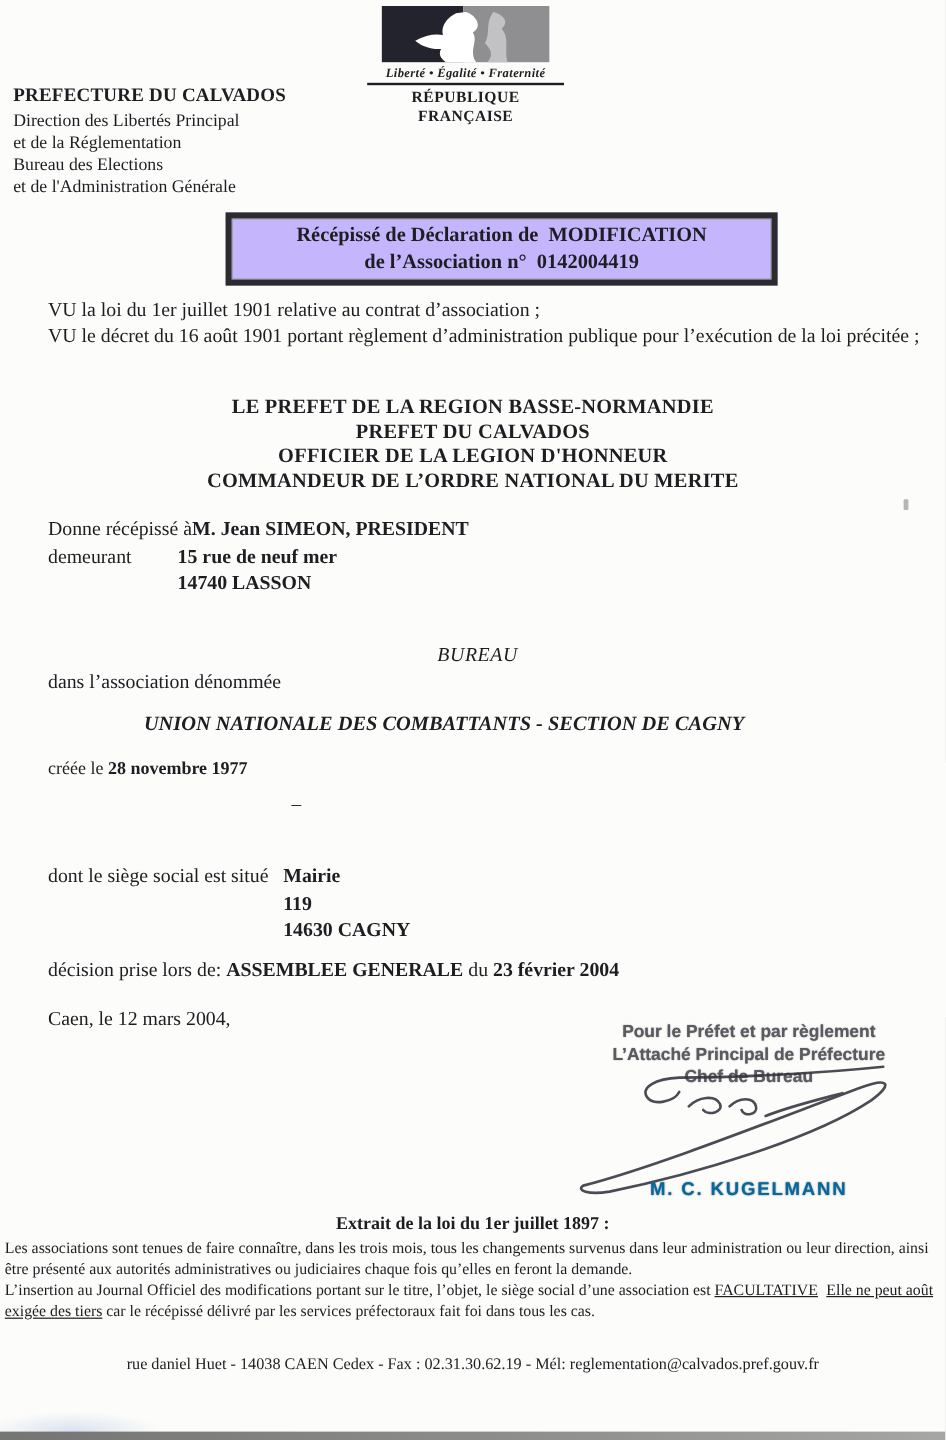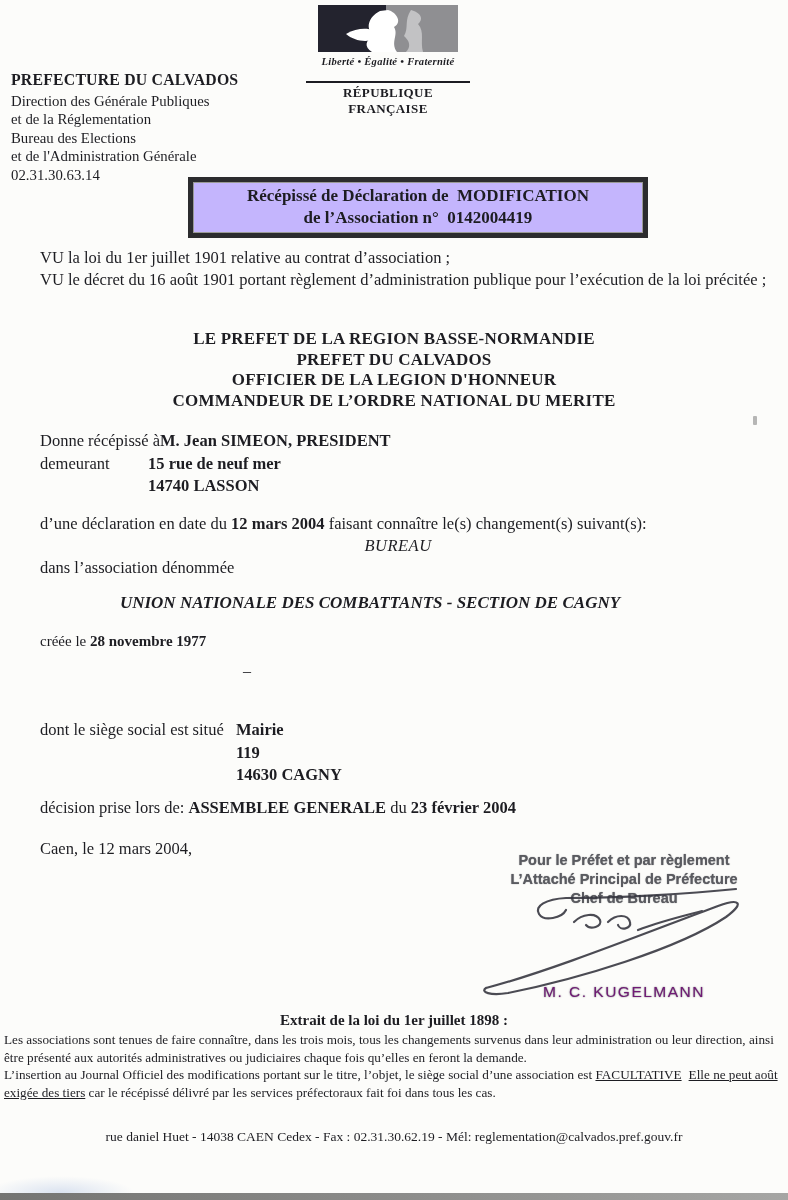--- a/index.html
+++ b/index.html
@@ -6,21 +6,21 @@
   .page {
     position:relative; width:788px; height:1200px; margin:0 auto;
     background:#fcfcfa; overflow:hidden;
     font-family:"Liberation Serif", serif; color:#1d1d22;
   }
 
   
   .logo-block { position:absolute; left:306px; top:5px; width:164px; text-align:center; }
   .logo-svg { display:block; margin:0 auto; }
   .motto { font-size:10.5px; font-weight:bold; font-style:italic; letter-spacing:.3px;
-           margin-top:4px; padding-bottom:14px; border-bottom:2px solid #1c1c22; }
+           margin-top:4px; padding-bottom:2px; border-bottom:2px solid #1c1c22; }
   .republic { font-size:13px; font-weight:bold; letter-spacing:.4px; margin-top:2px; }
 
   .sender { position:absolute; left:11px; top:71px; font-size:14.8px; line-height:18.6px; }
   .sender-name { font-size:15.8px; font-weight:bold; letter-spacing:.2px; margin-bottom:2px; }
 
   .title-box {
     position:absolute; left:188px; top:177px; width:450px;
     border:5px solid #2c2c2e; background:#c4b5fd;
     box-shadow:inset 0 0 0 1px #9a9a96;
     text-align:center; padding:3px 0 5px;
@@ -56,22 +56,22 @@
 
   b, .b { font-weight:bold; }
 
   
   .sig-block { position:absolute; left:468px; top:851px; width:312px; text-align:center;
                font-family:"Liberation Sans", sans-serif; font-weight:bold;
                color:#5a5b60; font-size:14.5px; line-height:18.8px;
                text-shadow:0 0 1px rgba(90,91,96,.85); }
   .sig-svg { position:absolute; left:478px; top:876px; }
   .sig-name { position:absolute; left:468px; top:983px; width:312px; text-align:center;
-              font-family:"Liberation Sans", sans-serif; font-weight:normal; font-size:15.5px;
-              letter-spacing:1.5px; color:#701a75; text-shadow:0 0 1.5px rgba(86,87,92,.95); }
+              font-family:"Liberation Sans", sans-serif; font-weight:bold; font-size:15.5px;
+              letter-spacing:1.5px; color:#0369a1; text-shadow:0 0 1.5px rgba(86,87,92,.95); }
 
   
   .extrait-title { position:absolute; left:0; top:1012px; width:788px; text-align:center;
                    font-weight:bold; font-size:15px; }
   .extrait { position:absolute; left:4px; top:1031px; width:784px;
              font-size:13.2px; line-height:17.6px; }
   .extrait-line { white-space:nowrap; overflow:visible; }
   .u { text-decoration:underline; }
   .u2 { margin-left:7px; }
 
@@ -97,25 +97,24 @@
       <path d="M62 6 C 50 12, 47 24, 56 31 C 47 35, 46 42, 54 47 L 79 47 C 72 37, 81 30, 76 22 C 85 17, 78 7, 70 5 Z" fill="#ffffff"></path>
       <path d="M28 29 C 42 21, 56 23, 63 30 C 54 39, 37 37, 28 29 Z" fill="#ffffff"></path>
       <path d="M93 5 C 86 15, 91 23, 86 31 C 95 39, 90 45, 88 47 L 105 47 C 102 36, 107 27, 100 19 C 107 13, 101 7, 93 5 Z" fill="#c2c2c4"></path>
     </svg>
     <div class="motto">Liberté • Égalité • Fraternité</div>
     <div class="republic">RÉPUBLIQUE FRANÇAISE</div>
   </div>
 
   <div class="sender">
     <div class="sender-name">PREFECTURE DU CALVADOS</div>
-    <div>Direction des Générale Publiques</div>
+    <div>Direction des Libertés Principal</div>
     <div>et de la Réglementation</div>
     <div>Bureau des Elections</div>
     <div>et de l'Administration Générale</div>
-    <div>02.31.30.63.14</div>
   </div>
 
   <div class="title-box">
     <div class="title-line">Récépissé de Déclaration de  MODIFICATION</div>
     <div class="title-line">de l’Association n°  0142004419</div>
   </div>
 
   <div class="vu">
     <div>VU la loi du 1er juillet 1901 relative au contrat d’association ;</div>
     <div>VU le décret du 16 août 1901 portant règlement d’administration publique pour l’exécution de la loi précitée ;</div>
@@ -136,25 +135,20 @@
     <div class="donne-row">
       <span class="donne-indent">demeurant</span>
       <b>15 rue de neuf mer</b>
     </div>
     <div class="donne-row">
       <span class="donne-indent"></span>
       <b>14740 LASSON</b>
     </div>
   </div>
 
-  <div class="decl">
-    <span>d’une déclaration en date du </span>
-    <b>12 mars 2004</b>
-    <span> faisant connaître le(s) changement(s) suivant(s):</span>
-  </div>
   <div class="bureau">BUREAU</div>
   <div class="assoc-intro">dans l’association dénommée</div>
   <div class="assoc-name">UNION NATIONALE DES COMBATTANTS - SECTION DE CAGNY</div>
 
   <div class="created">
     <span>créée le </span>
     <b>28 novembre 1977</b>
   </div>
   <div class="dash">–</div>
 
@@ -181,21 +175,21 @@
   </div>
   <svg class="sig-svg" width="300" height="130" viewBox="0 0 300 130" fill="none" stroke="#33333d" stroke-width="2.2" stroke-linecap="round" opacity="0.88">
     <path d="M 258 13 C 210 18, 140 22, 88 22 C 68 23, 56 30, 61 38 C 66 46, 84 42, 88 34"></path>
     <path d="M 96 46 C 104 38, 118 36, 122 44 C 125 51, 112 54, 108 49"></path>
     <path d="M 130 46 C 138 38, 150 38, 152 46 C 154 53, 142 55, 140 49"></path>
     <path d="M 160 54 C 180 46, 205 40, 224 35"></path>
     <path d="M 8 112 C 70 96, 170 56, 240 30 C 262 22, 267 27, 248 41 C 200 73, 100 103, 30 117 C 12 120, 2 116, 8 112"></path>
   </svg>
   <div class="sig-name">M. C. KUGELMANN</div>
 
-  <div class="extrait-title">Extrait de la loi du 1er juillet 1898 :</div>
+  <div class="extrait-title">Extrait de la loi du 1er juillet 1897 :</div>
   <div class="extrait">
     <div class="extrait-line">Les associations sont tenues de faire connaître, dans les trois mois, tous les changements survenus dans leur administration ou leur direction, ainsi</div>
     <div class="extrait-line">être présenté aux autorités administratives ou judiciaires chaque fois qu’elles en feront la demande.</div>
     <div class="extrait-line"><span>L’insertion au Journal Officiel des modifications portant sur le titre, l’objet, le siège social d’une association est </span><span class="u">FACULTATIVE</span><span class="u u2">Elle ne peut août</span></div>
     <div class="extrait-line"><span class="u">exigée des tiers</span><span> car le récépissé délivré par les services préfectoraux fait foi dans tous les cas.</span></div>
   </div>
 
   <div class="footer-address">rue daniel Huet - 14038 CAEN Cedex - Fax : 02.31.30.62.19 - Mél: reglementation@calvados.pref.gouv.fr</div>
 
   <div class="artifact"></div>

